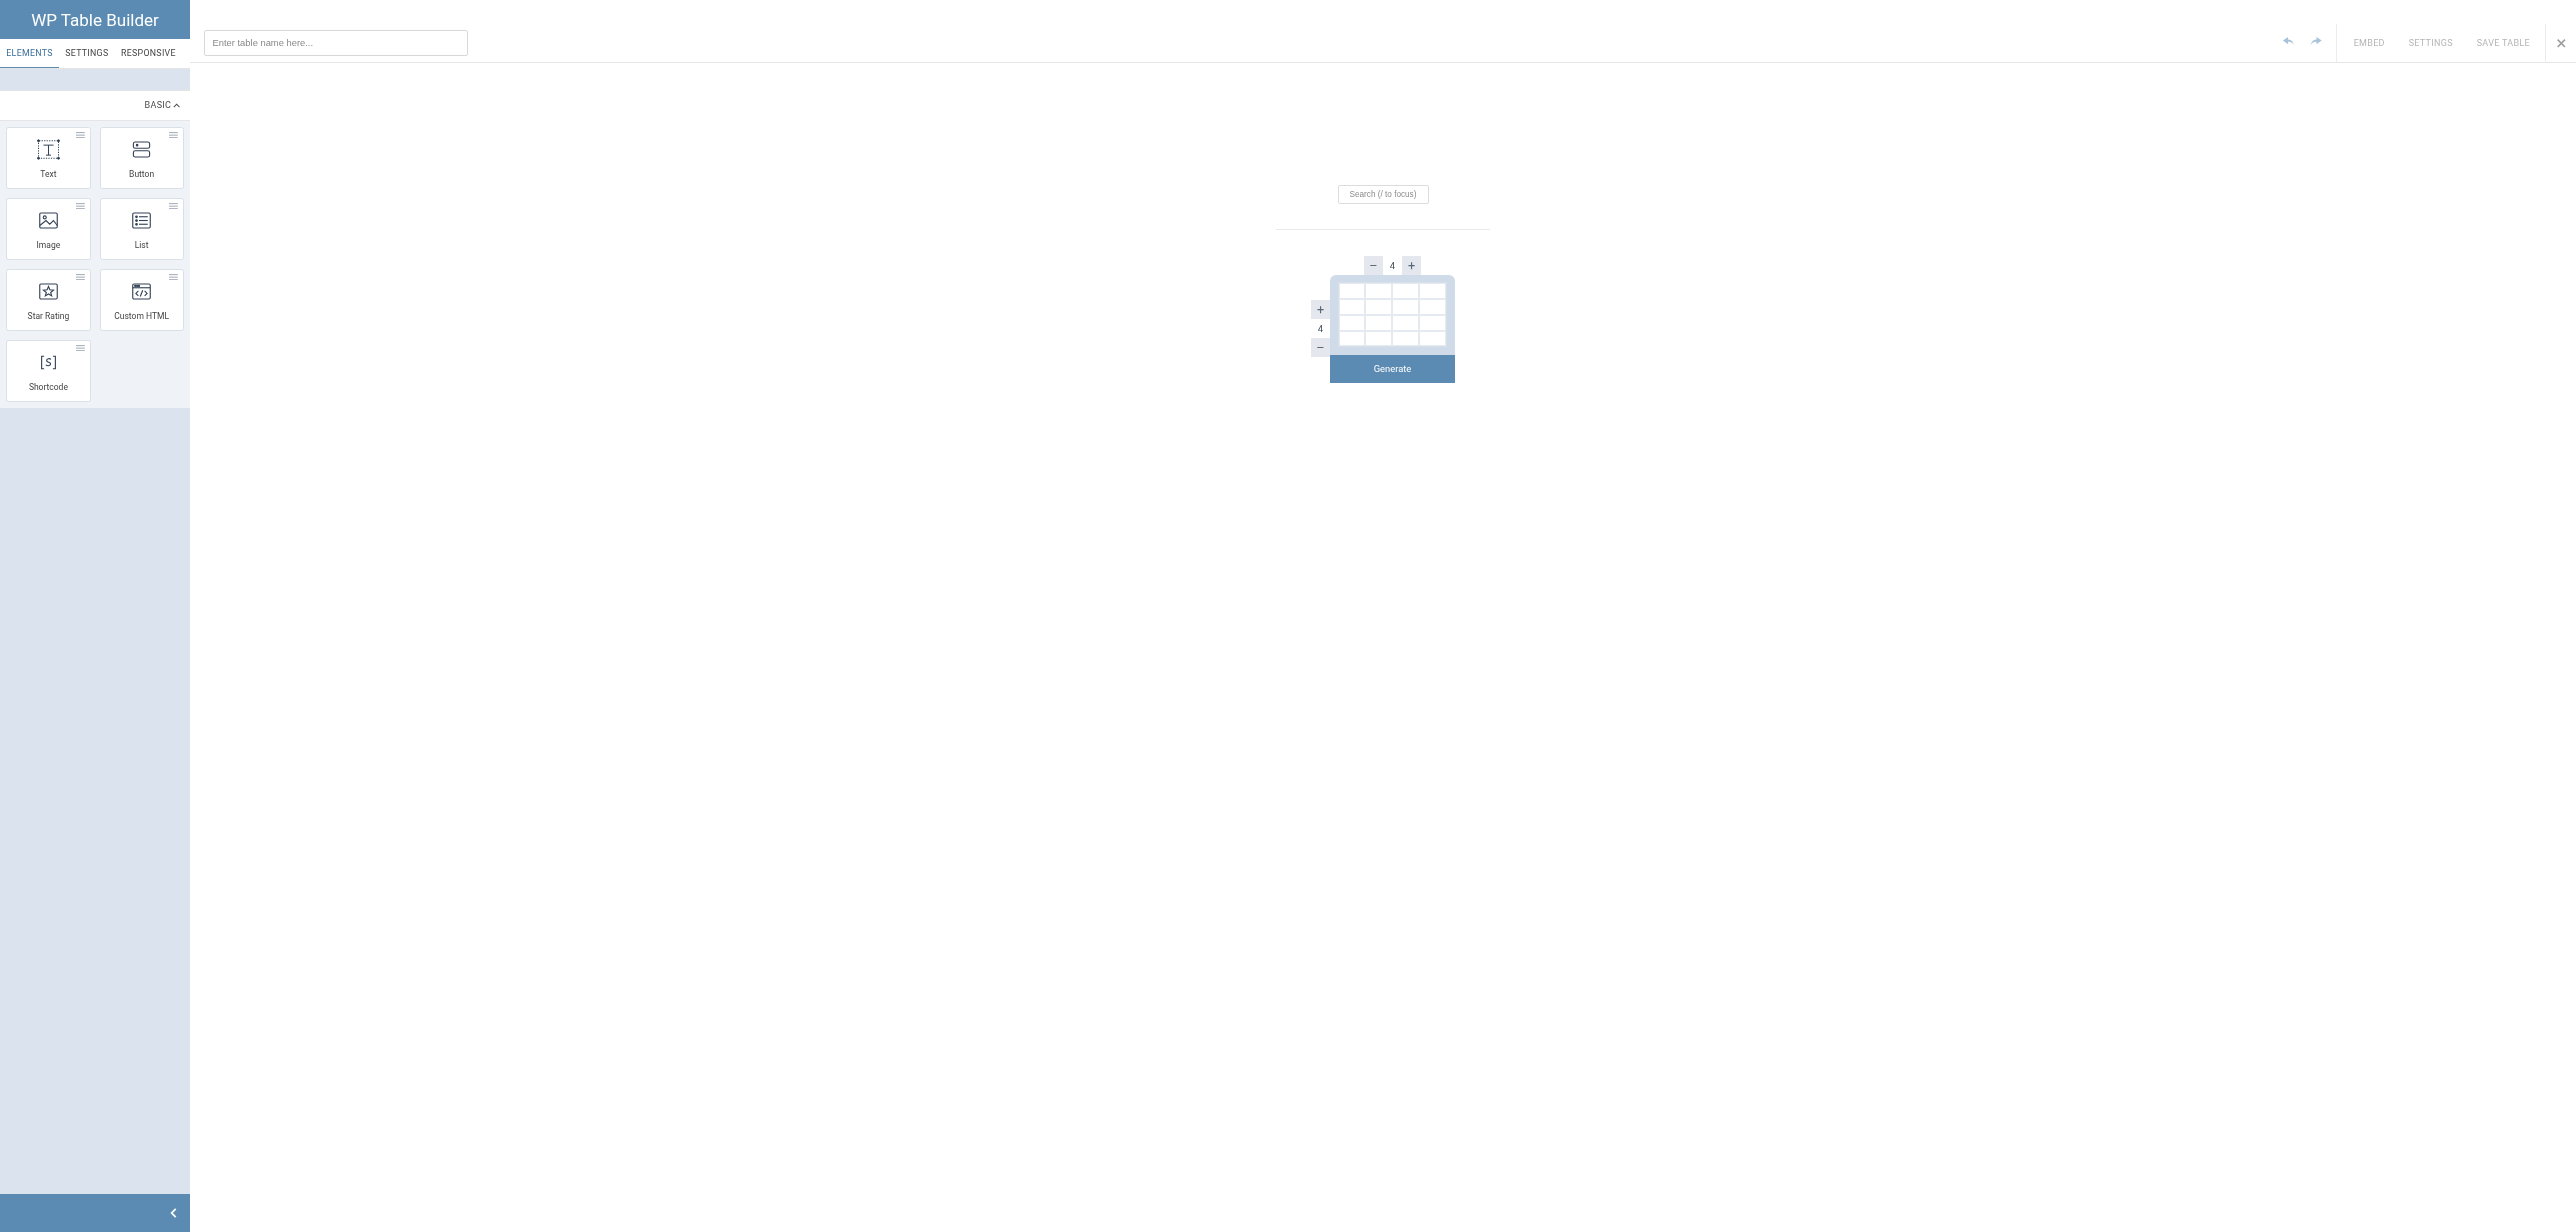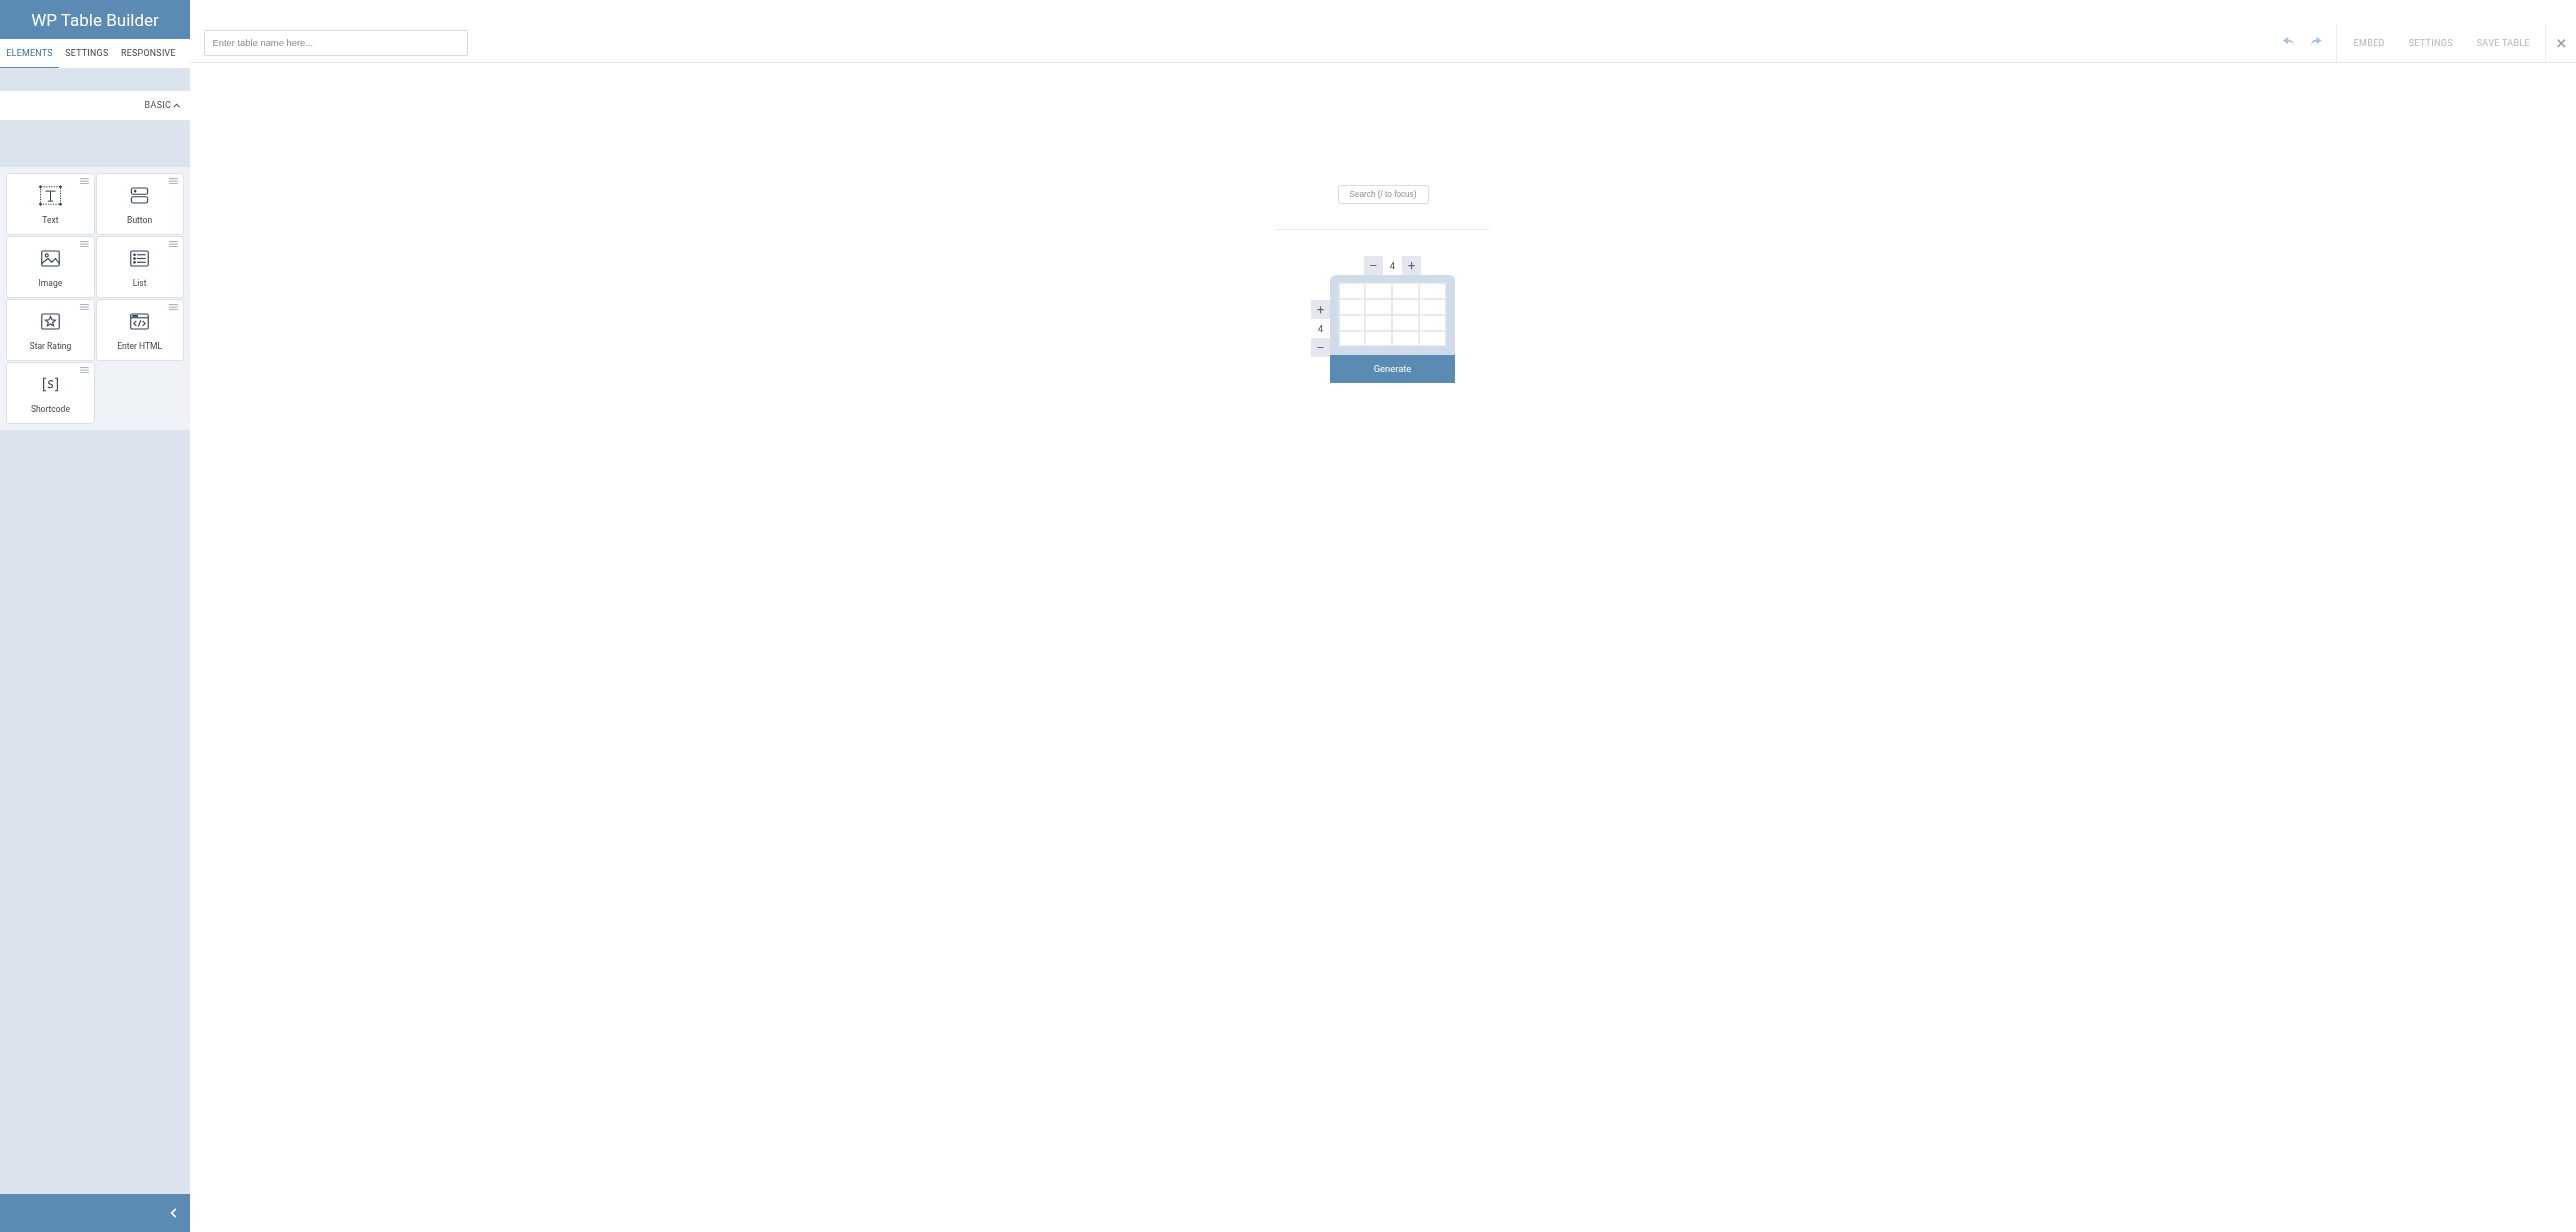--- a/index.html
+++ b/index.html
@@ -9,21 +9,21 @@
   
   .sidebar { width: 190px; flex: 0 0 190px; background: #dbe3ef; display: flex; flex-direction: column; position: relative; }
   .sidebar-header { background: #5b8bb2; color: #fff; height: 39px; display: flex; align-items: center; justify-content: center; font-size: 17px; font-weight: 400; }
   .sidebar-tabs { background: #fff; display: flex; border-bottom: 0.6px solid #e5e5e5; }
   .sidebar-tab { flex: none; padding: 8.8px 6.3px; font-size: 8.8px; letter-spacing: 0.3px; color: #444; cursor: pointer; border-bottom: 1.9px solid transparent; }
   .sidebar-tab.active { color: #3a6f9a; border-bottom-color: #5b8bb2; }
   .sidebar-spacer { height: 21.4px; background: #dbe3ef; }
   .panel-header { background: #fff; padding: 8.8px 7.5px; display: flex; align-items: center; justify-content: flex-end; color: #4c4c4c; font-size: 9px; letter-spacing: 0.3px; border-top: 0.6px solid #e5e5e5; border-bottom: 0.6px solid #e5e5e5; }
   .panel-header .chev { width: 11.3px; height: 11.3px; }
 
-  .elements-grid { background: #eff3f7; padding: 6.3px; display: grid; grid-template-columns: 1fr 1fr; gap: 1px; align-content: start; margin-top: 46px; }
+  .elements-grid { background: #eff3f7; padding: 6.3px; display: grid; grid-template-columns: 1fr 1fr; gap: 9px; align-content: start; }
   .element-card { background: #fff; border: 0.6px solid #d9e0e8; border-radius: 2.5px; height: 62px; display: flex; flex-direction: column; align-items: center; justify-content: center; gap: 7.5px; position: relative; cursor: grab; }
   .element-card .drag { position: absolute; top: 3.8px; right: 5px; color: #9aa4b1; }
   .element-card .drag svg { width: 8.8px; height: 6.3px; }
   .element-card .icon svg { width: 25px; height: 25px; stroke: #334155; }
   .element-card .label { font-size: 8.5px; color: #444; }
 
   .sidebar-footer { position: absolute; bottom: 0; left: 0; right: 0; height: 38px; background: #5b8bb2; display: flex; align-items: center; justify-content: flex-end; padding-right: 8.8px; }
   .sidebar-footer svg { width: 14px; height: 14px; stroke: #fff; }
 
   
@@ -194,21 +194,21 @@
           <rect x="6" y="8" width="28" height="24" rx="2"></rect>
           <line x1="6" y1="14" x2="34" y2="14"></line>
           <circle cx="10" cy="11" r="0.9" fill="#334155"></circle>
             <circle cx="13" cy="11" r="0.9" fill="#334155"></circle>
             <circle cx="16" cy="11" r="0.9" fill="#334155"></circle>
           <polyline points="15 19 11 23 15 27"></polyline>
           <polyline points="25 19 29 23 25 27"></polyline>
           <line x1="22" y1="18" x2="18" y2="28"></line>
         </svg>
       </span>
-      <span class="label">Enter HTML</span>
+      <span class="label">Custom HTML</span>
     </div>
 
     <div class="element-card">
       <span class="drag">
           <svg viewBox="0 0 14 10">
             <line x1="0" y1="1" x2="14" y2="1" stroke="#9aa4b1" stroke-width="1.5"></line>
             <line x1="0" y1="5" x2="14" y2="5" stroke="#9aa4b1" stroke-width="1.5"></line>
             <line x1="0" y1="9" x2="14" y2="9" stroke="#9aa4b1" stroke-width="1.5"></line>
           </svg>
         </span>

